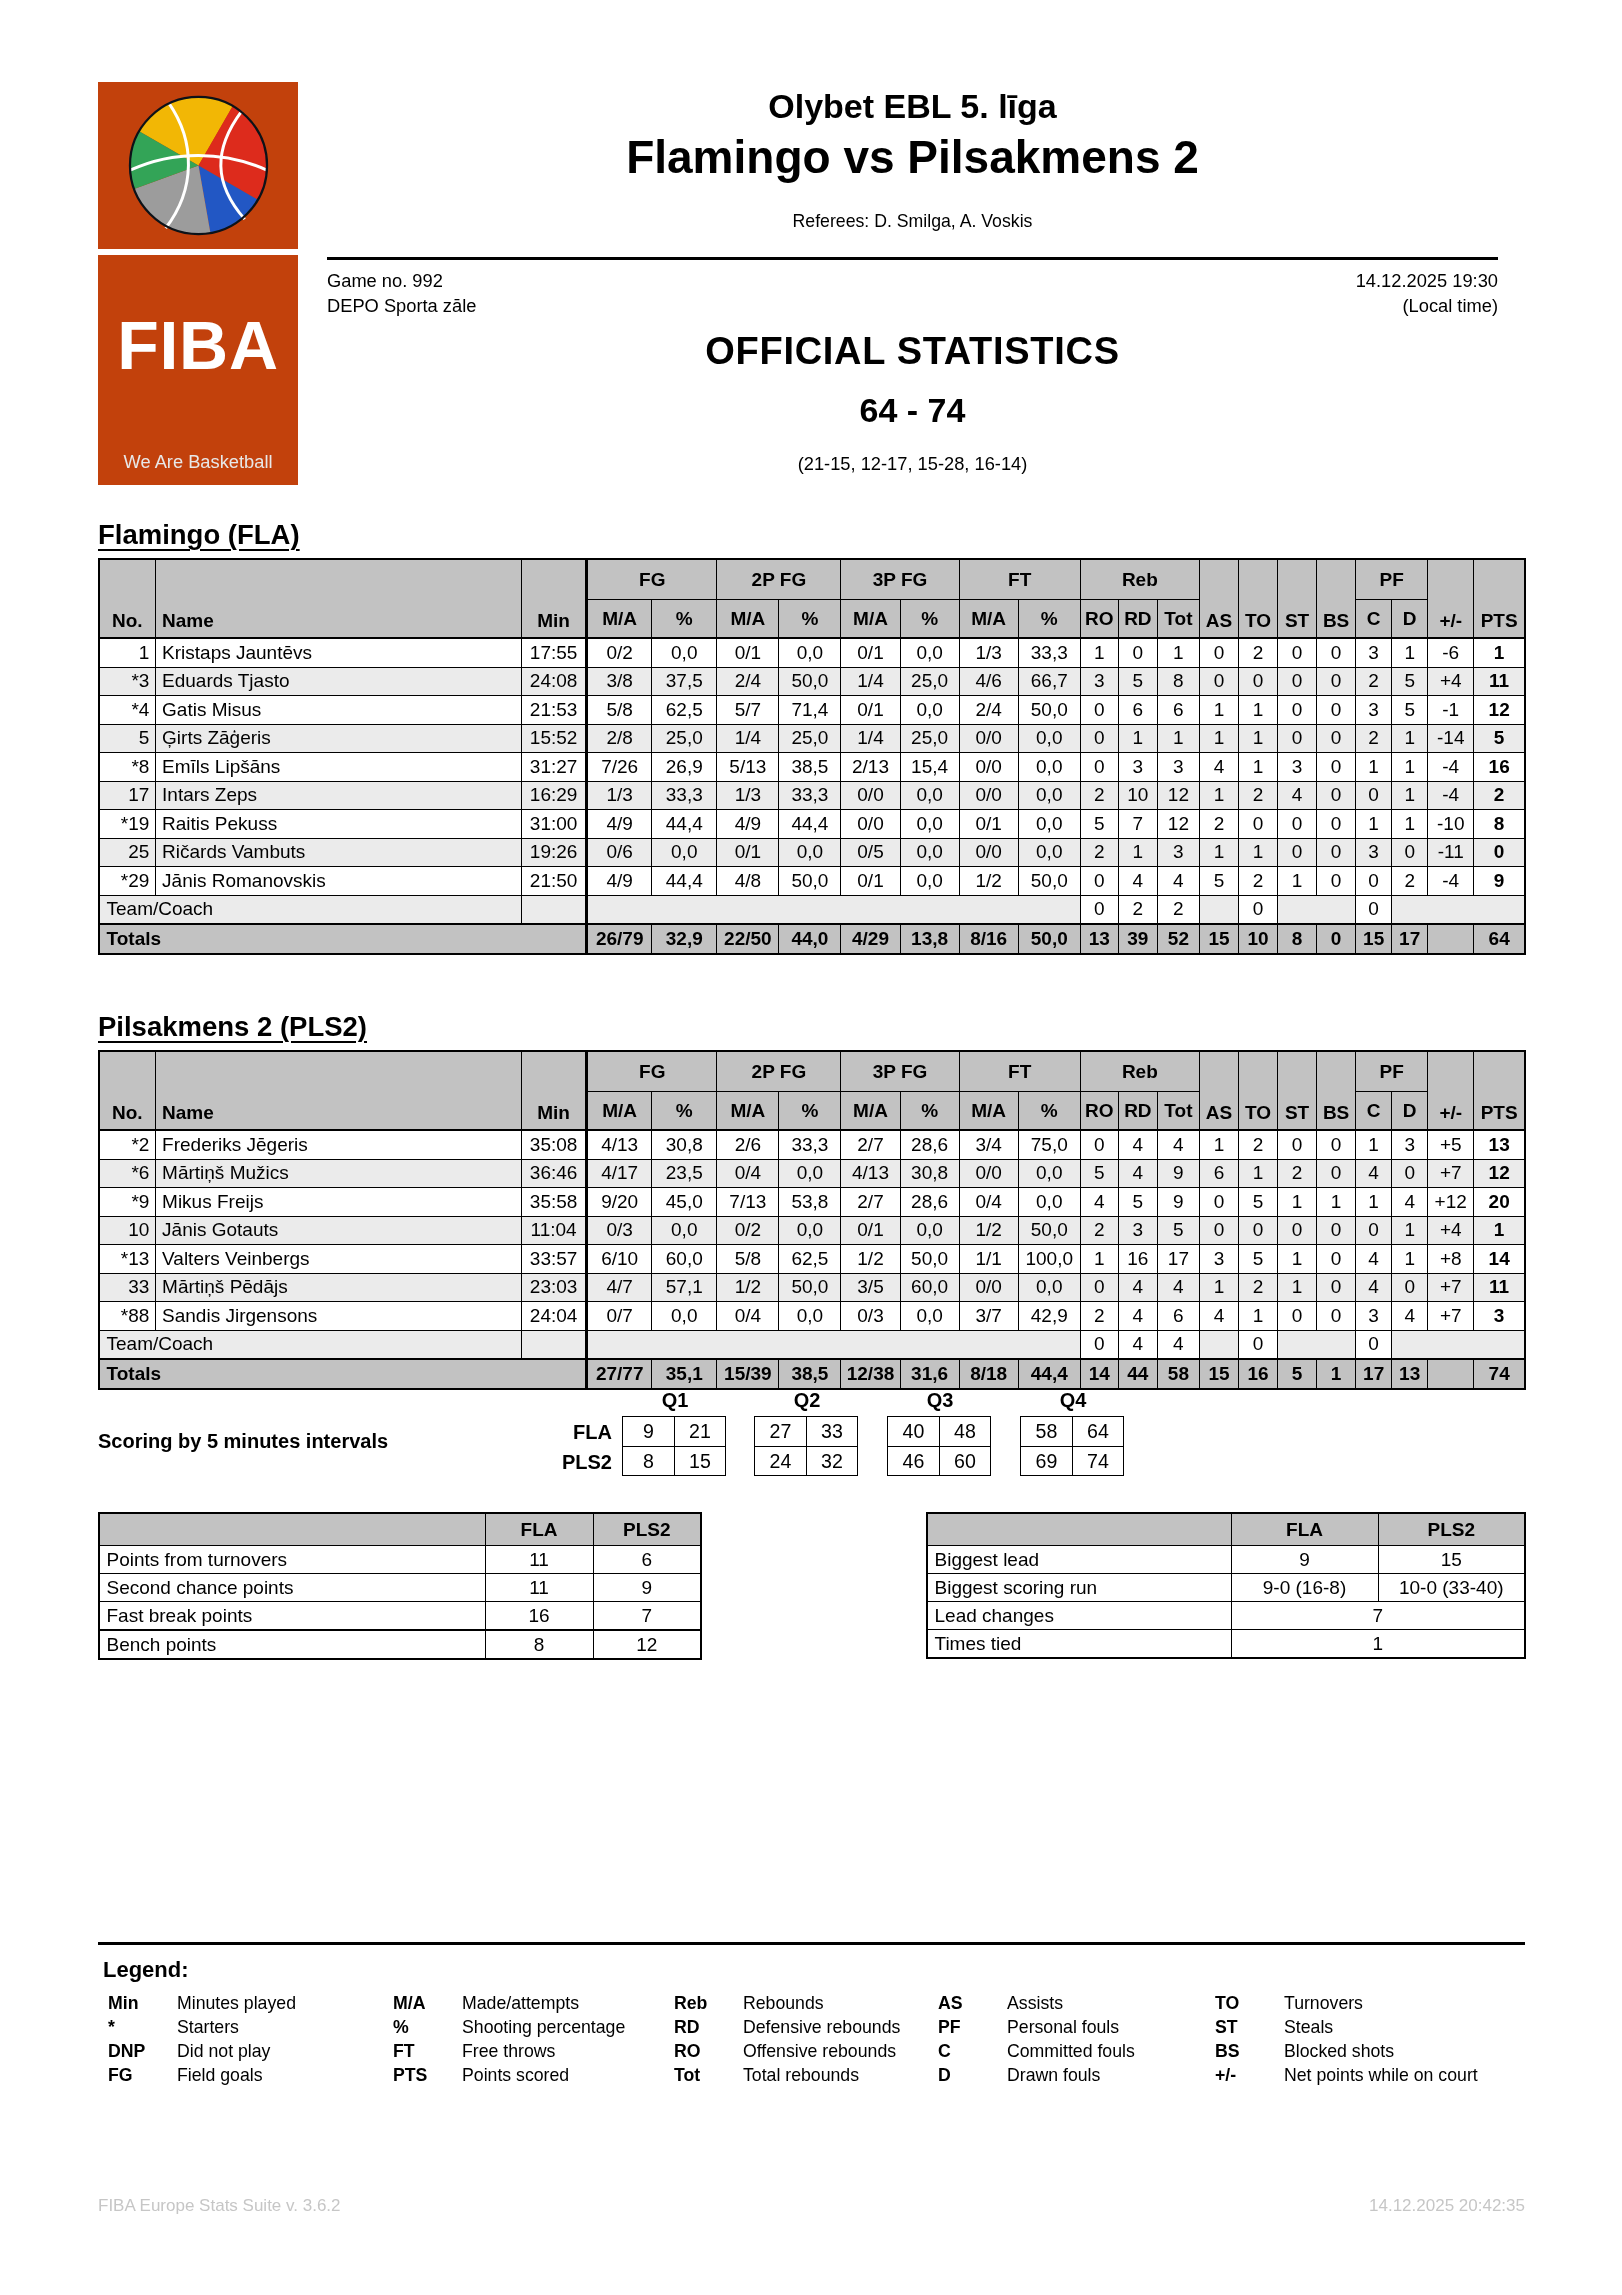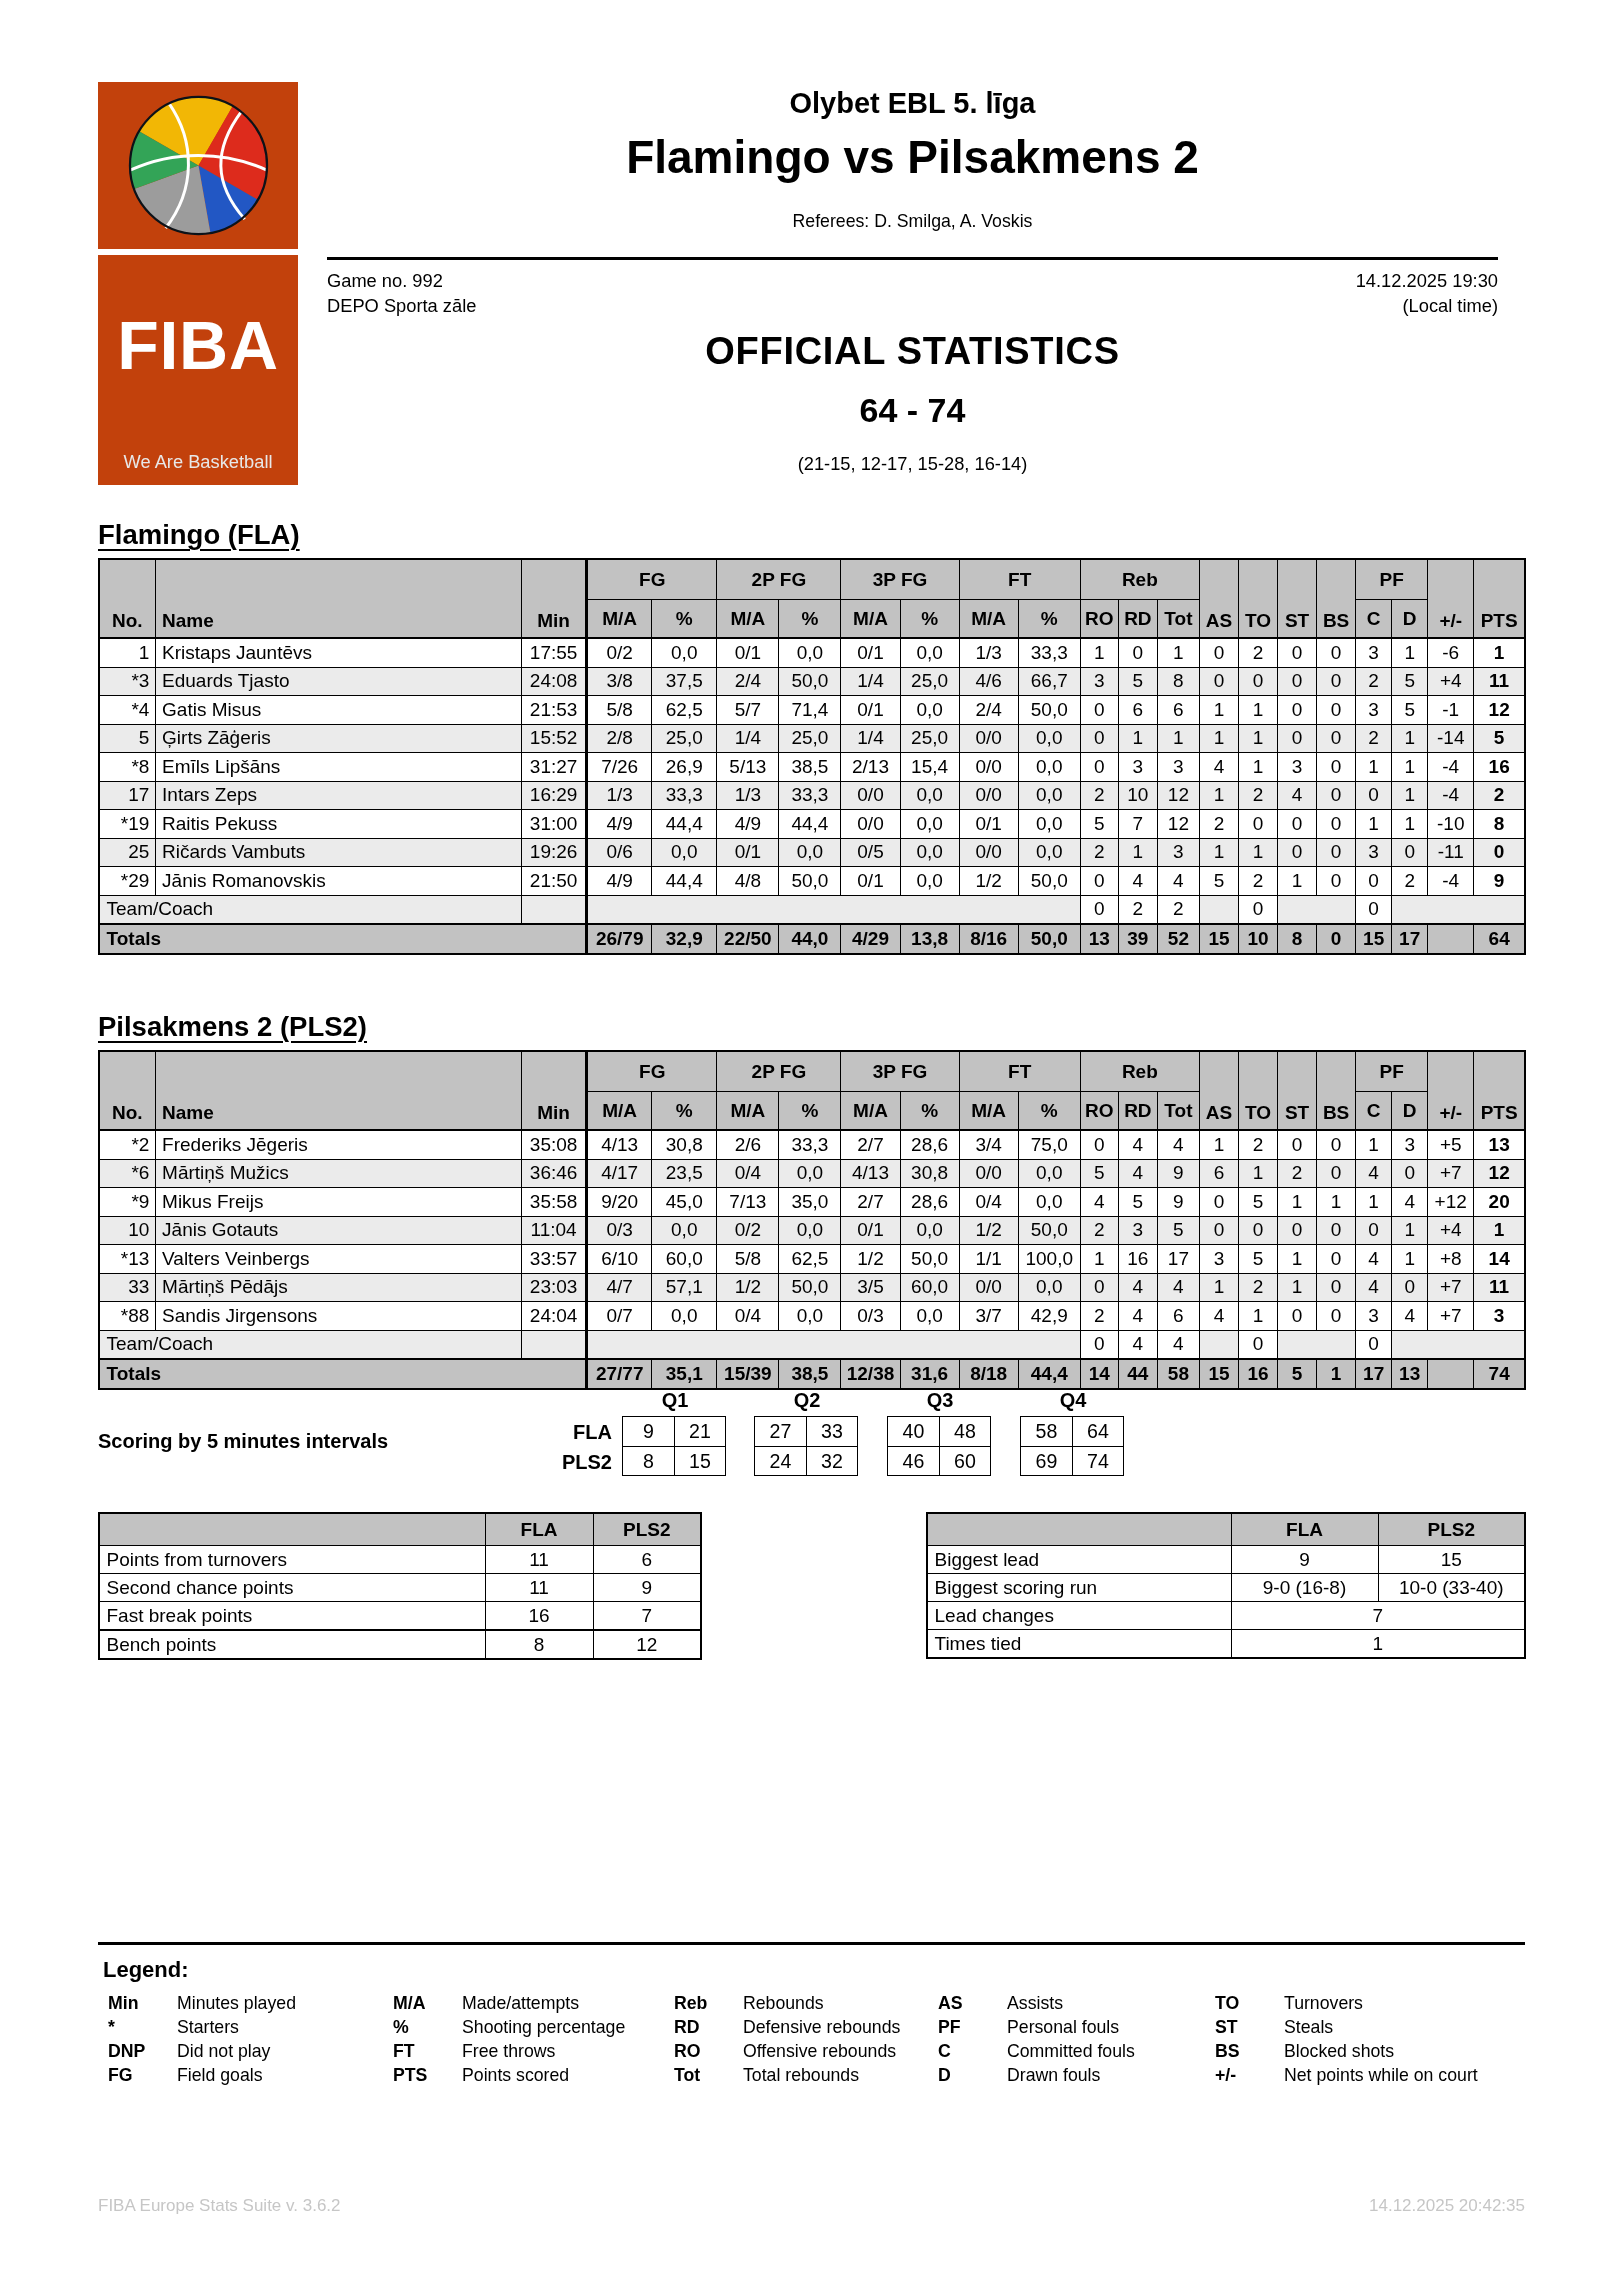--- a/index.html
+++ b/index.html
@@ -10,21 +10,21 @@
   
   .logo-block{position:absolute;left:98px;width:200px;background:#c2410c;}
   .logo-ball{top:82px;height:167px;display:flex;align-items:center;justify-content:center;}
   .logo-text{top:255px;height:230px;}
   .fiba-word{position:absolute;top:51px;width:100%;text-align:center;color:#fff;
              font-size:68px;font-weight:bold;letter-spacing:0.7px;}
   .fiba-tag{position:absolute;bottom:11.8px;width:100%;text-align:center;color:#e8e8e8;font-size:18.3px;}
 
   
   .hdr-center{left:327px;width:1171px;text-align:center;}
-  .h-league{top:87px;font-size:29px;font-weight:bold;}
+  .h-league{top:87px;font-size:34px;font-weight:bold;}
   .h-matchup{top:130px;font-size:46px;font-weight:bold;}
   .h-refs{top:211px;font-size:17.7px;}
   .h-rule{left:327px;top:257px;width:1171px;height:3.3px;background:#000;}
   .h-gameno{left:327px;top:270px;font-size:18.3px;}
   .h-venue{left:327px;top:295px;font-size:18.3px;}
   .h-right{left:327px;width:1171px;text-align:right;}
   .h-datetime{top:270px;font-size:18.3px;}
   .h-localtime{top:295px;font-size:18.3px;}
   .h-title{top:330px;font-size:38px;font-weight:bold;letter-spacing:0.7px;}
   .h-score{top:391px;font-size:34px;font-weight:bold;}
@@ -544,21 +544,21 @@
             <td class="c-pm">+7</td>
             <td class="c-pts">12</td>
           </tr>
           <tr>
             <td class="c-no">*9</td>
             <td class="c-name">Mikus Freijs</td>
             <td class="c-min">35:58</td>
             <td class="c-fg_ma sep">9/20</td>
             <td class="c-fg_pct">45,0</td>
             <td class="c-p2_ma">7/13</td>
-            <td class="c-p2_pct">35,0</td>
+            <td class="c-p2_pct">53,8</td>
             <td class="c-p3_ma">2/7</td>
             <td class="c-p3_pct">28,6</td>
             <td class="c-ft_ma">0/4</td>
             <td class="c-ft_pct">0,0</td>
             <td class="c-ro">4</td>
             <td class="c-rd">5</td>
             <td class="c-tot">9</td>
             <td class="c-as">0</td>
             <td class="c-to">5</td>
             <td class="c-st">1</td>

